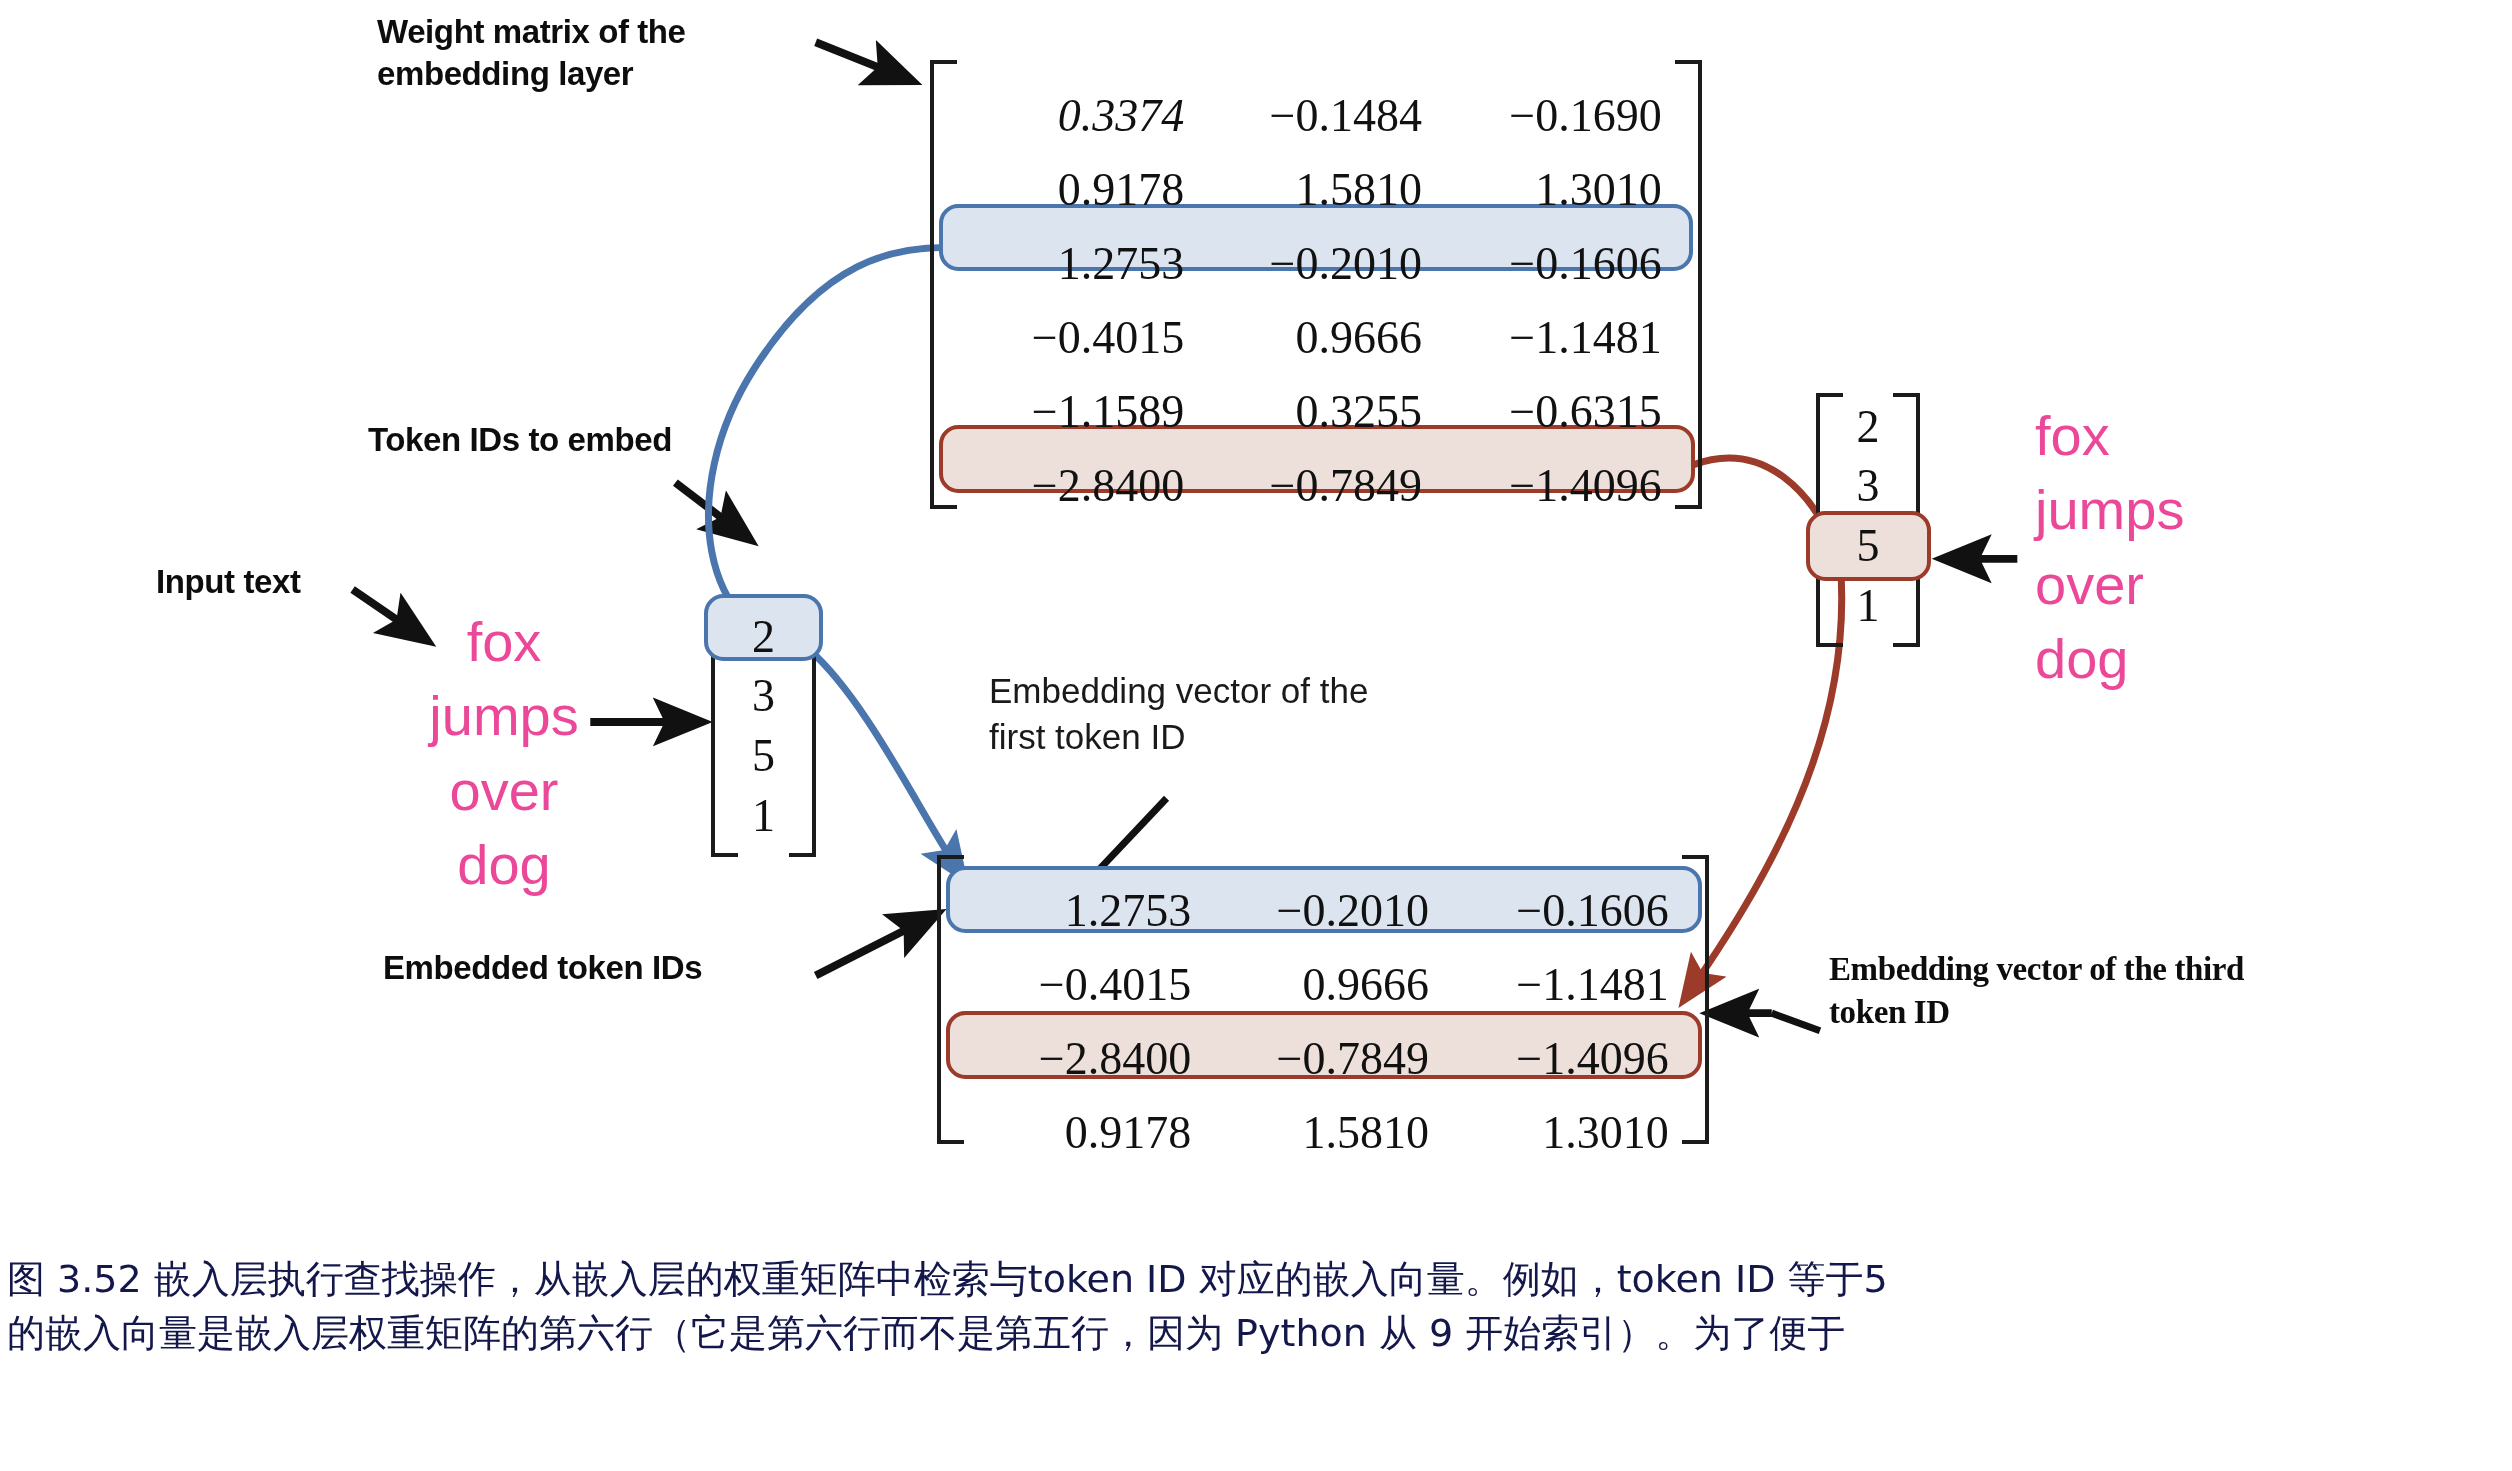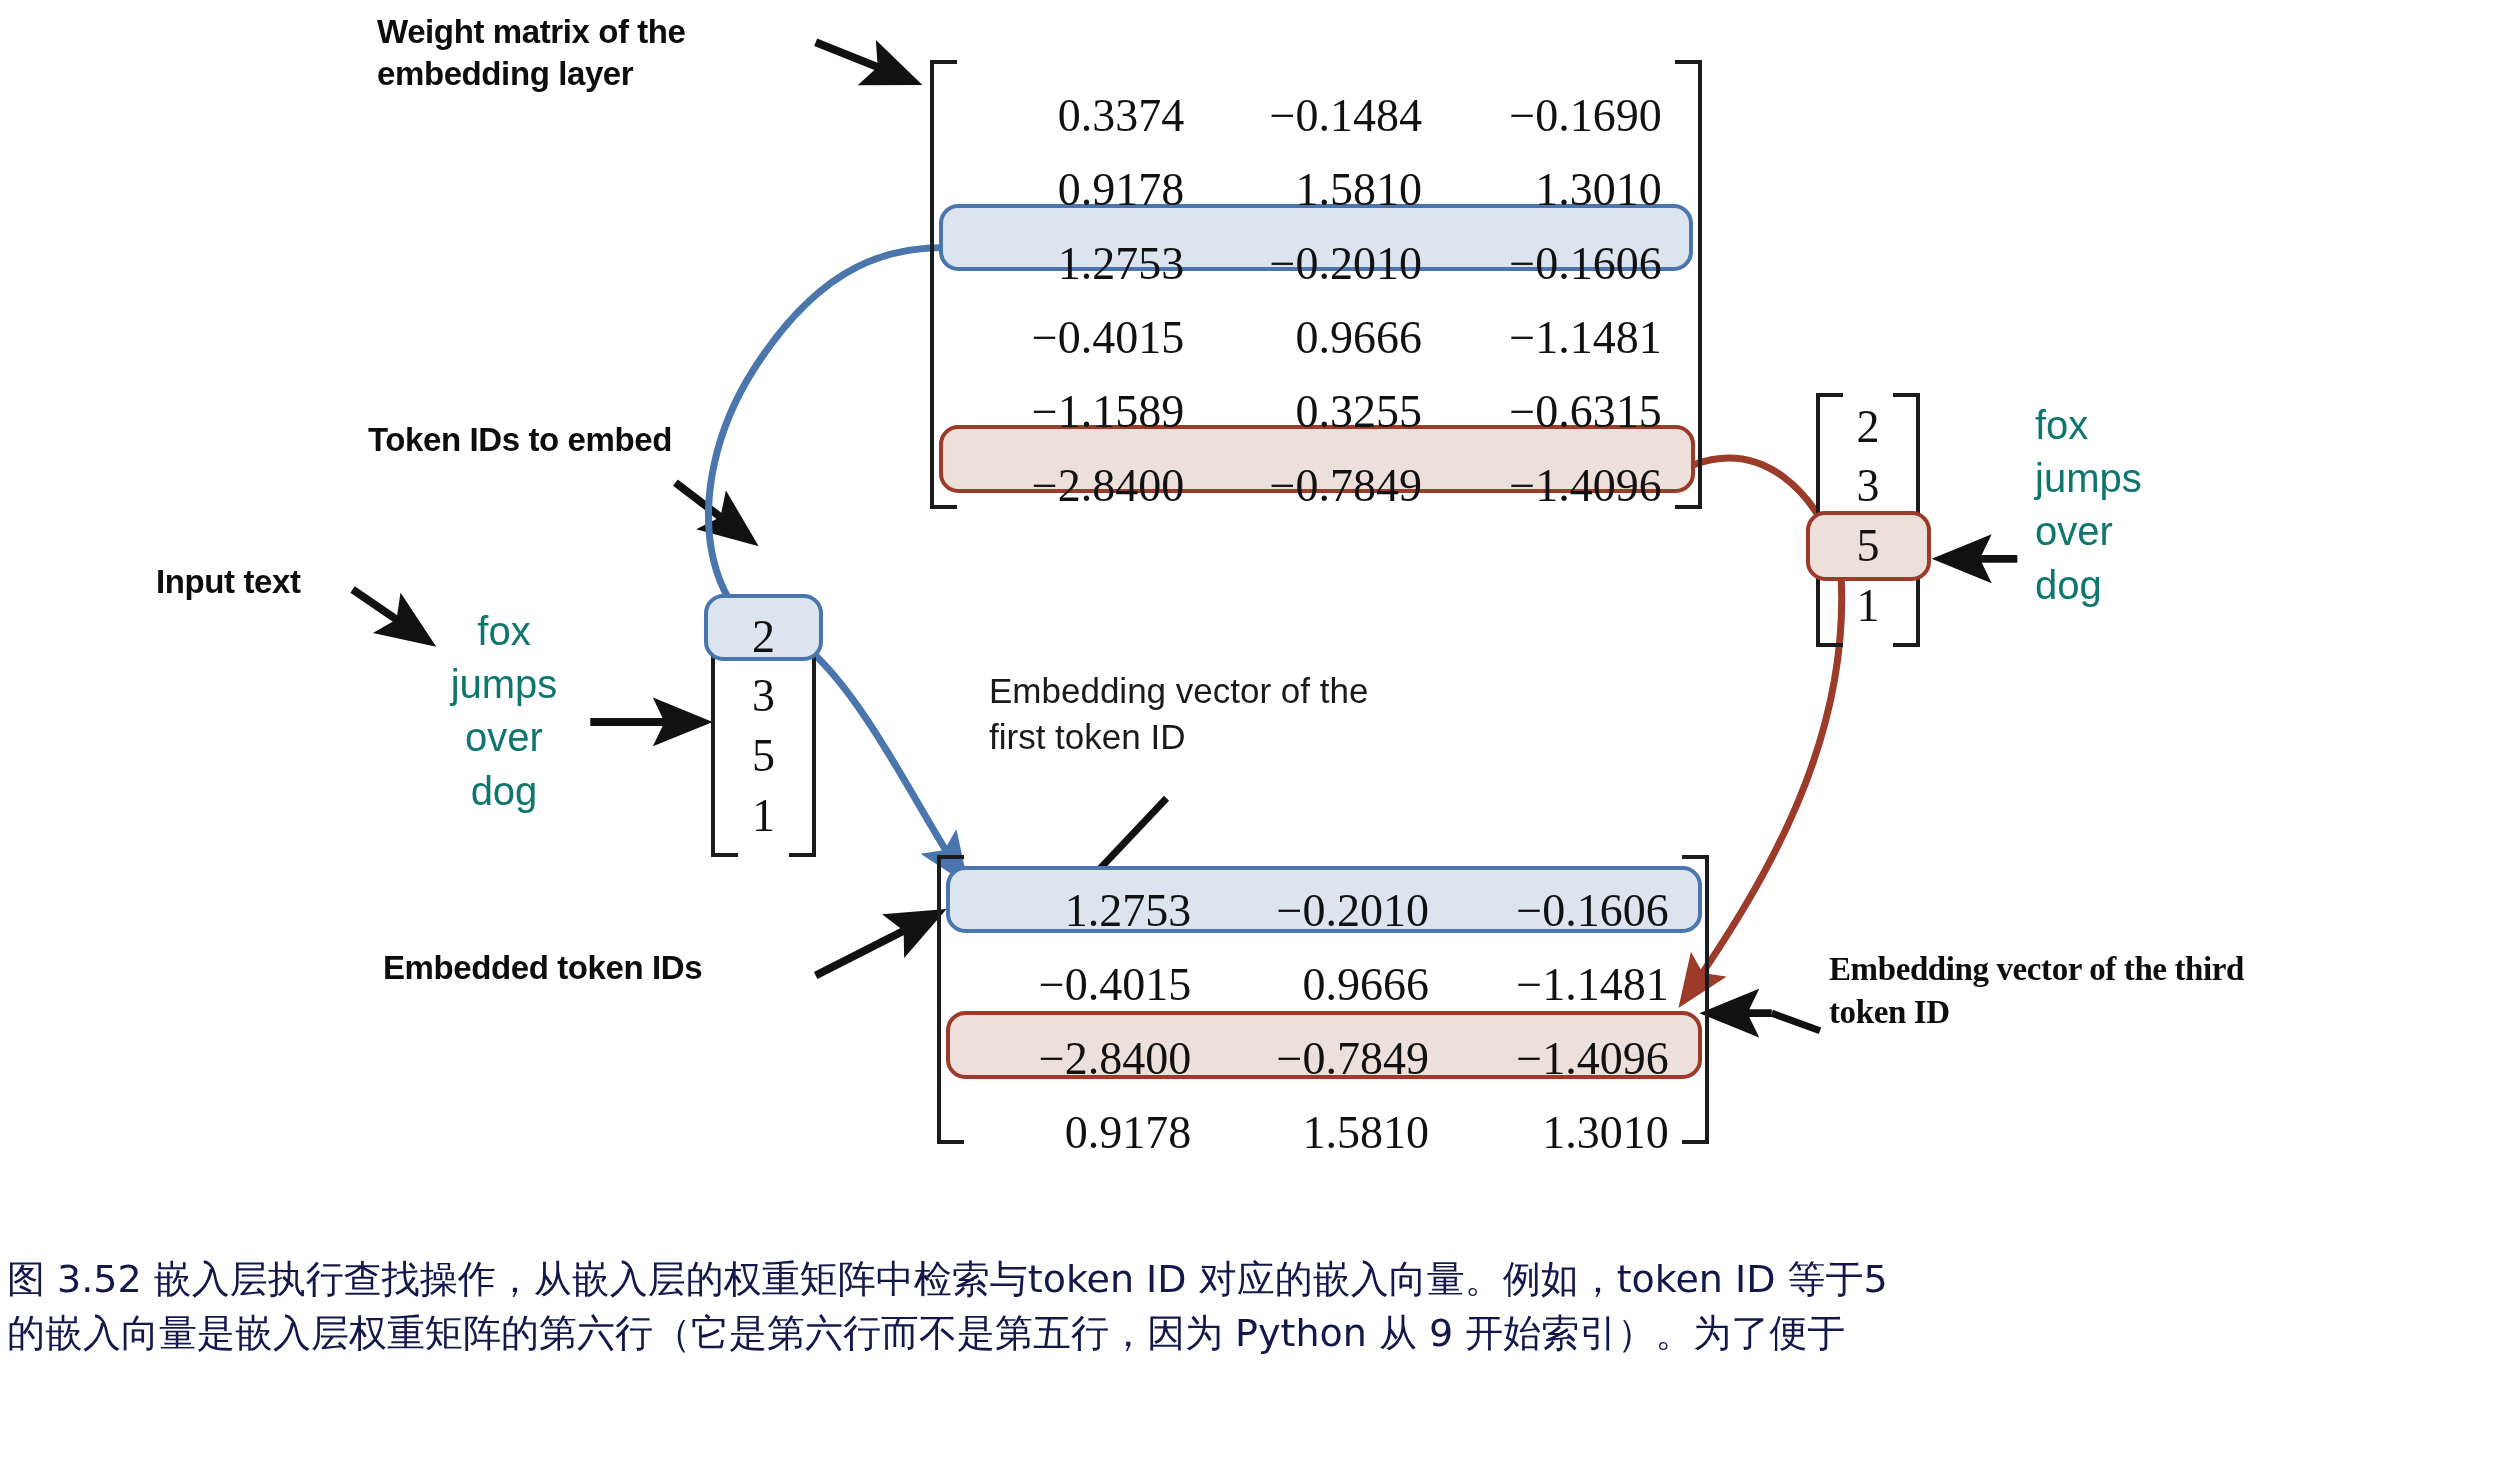--- a/index.html
+++ b/index.html
@@ -27,22 +27,22 @@
     font-weight:400;
     color:#1a1a1a;
     font-size:35px;
     line-height:1.30;
     white-space:pre-line;
   }
 
   
   .wordcol{
     font-family:"Liberation Sans", sans-serif;
-    font-size:40px;
-    color:#0f766e;
+    font-size:56px;
+    color:#ec4899;
     text-align:center;
     line-height:1.33;
   }
 
   
   .matrix{
     font-family:"Liberation Serif", serif;
     color:#111;
     position:absolute;
   }
@@ -184,21 +184,21 @@
 
 <div class="matrix" style="left:930px;top:60px;width:772px;height:449px;">
   <div class="bracket-l"></div>
   <div class="bracket-r"></div>
 
   <div class="hl hl-blue" style="left:8.8px;top:144px;width:754px;height:67px;"></div>
   <div class="hl hl-red" style="left:8.8px;top:365px;width:756px;height:68px;"></div>
 
   <div style="position:relative;padding:19.3px 35px 0 39px;">
     <div class="mrow" style="height:74px;">
-      <div class="mcell" style="width:219px;">0.3374</div>
+      <div class="mcell" style="width:219px;font-style:italic;">0.3374</div>
       <div class="mcell" style="width:237px;">−0.1484</div>
       <div class="mcell" style="width:239px;">−0.1690</div>
     </div>
     <div class="mrow" style="height:74px;">
       <div class="mcell" style="width:219px;">0.9178</div>
       <div class="mcell" style="width:237px;">1.5810</div>
       <div class="mcell" style="width:239px;">1.3010</div>
     </div>
     <div class="mrow" style="height:74px;">
       <div class="mcell" style="width:219px;">1.2753</div>

